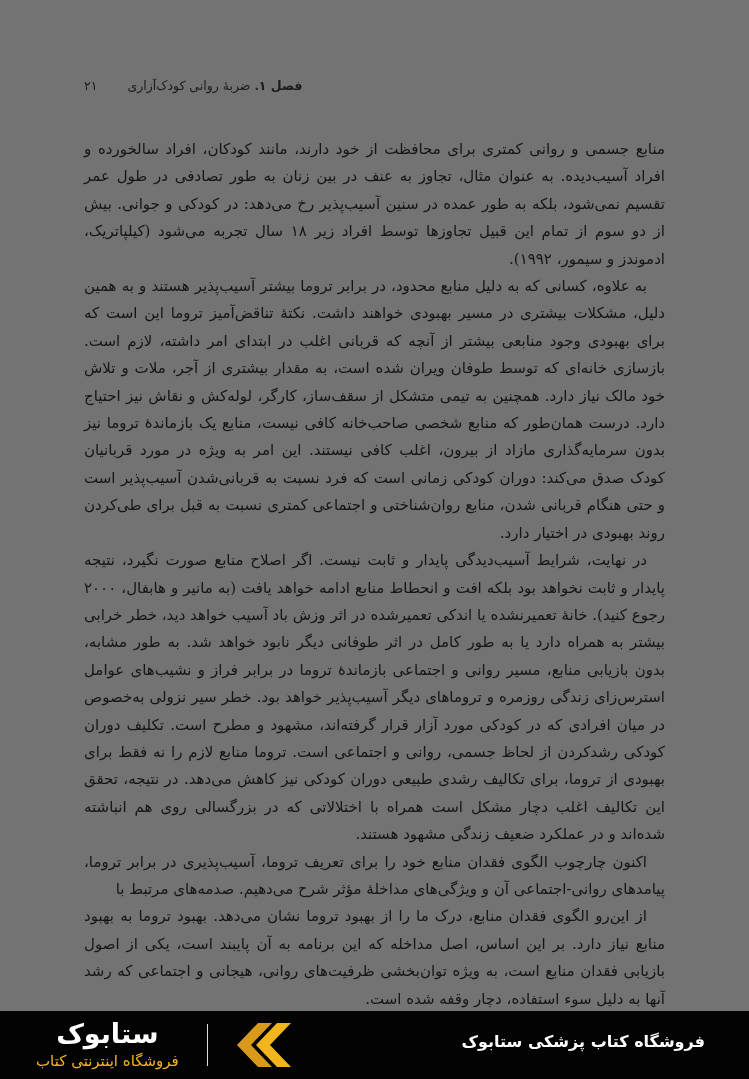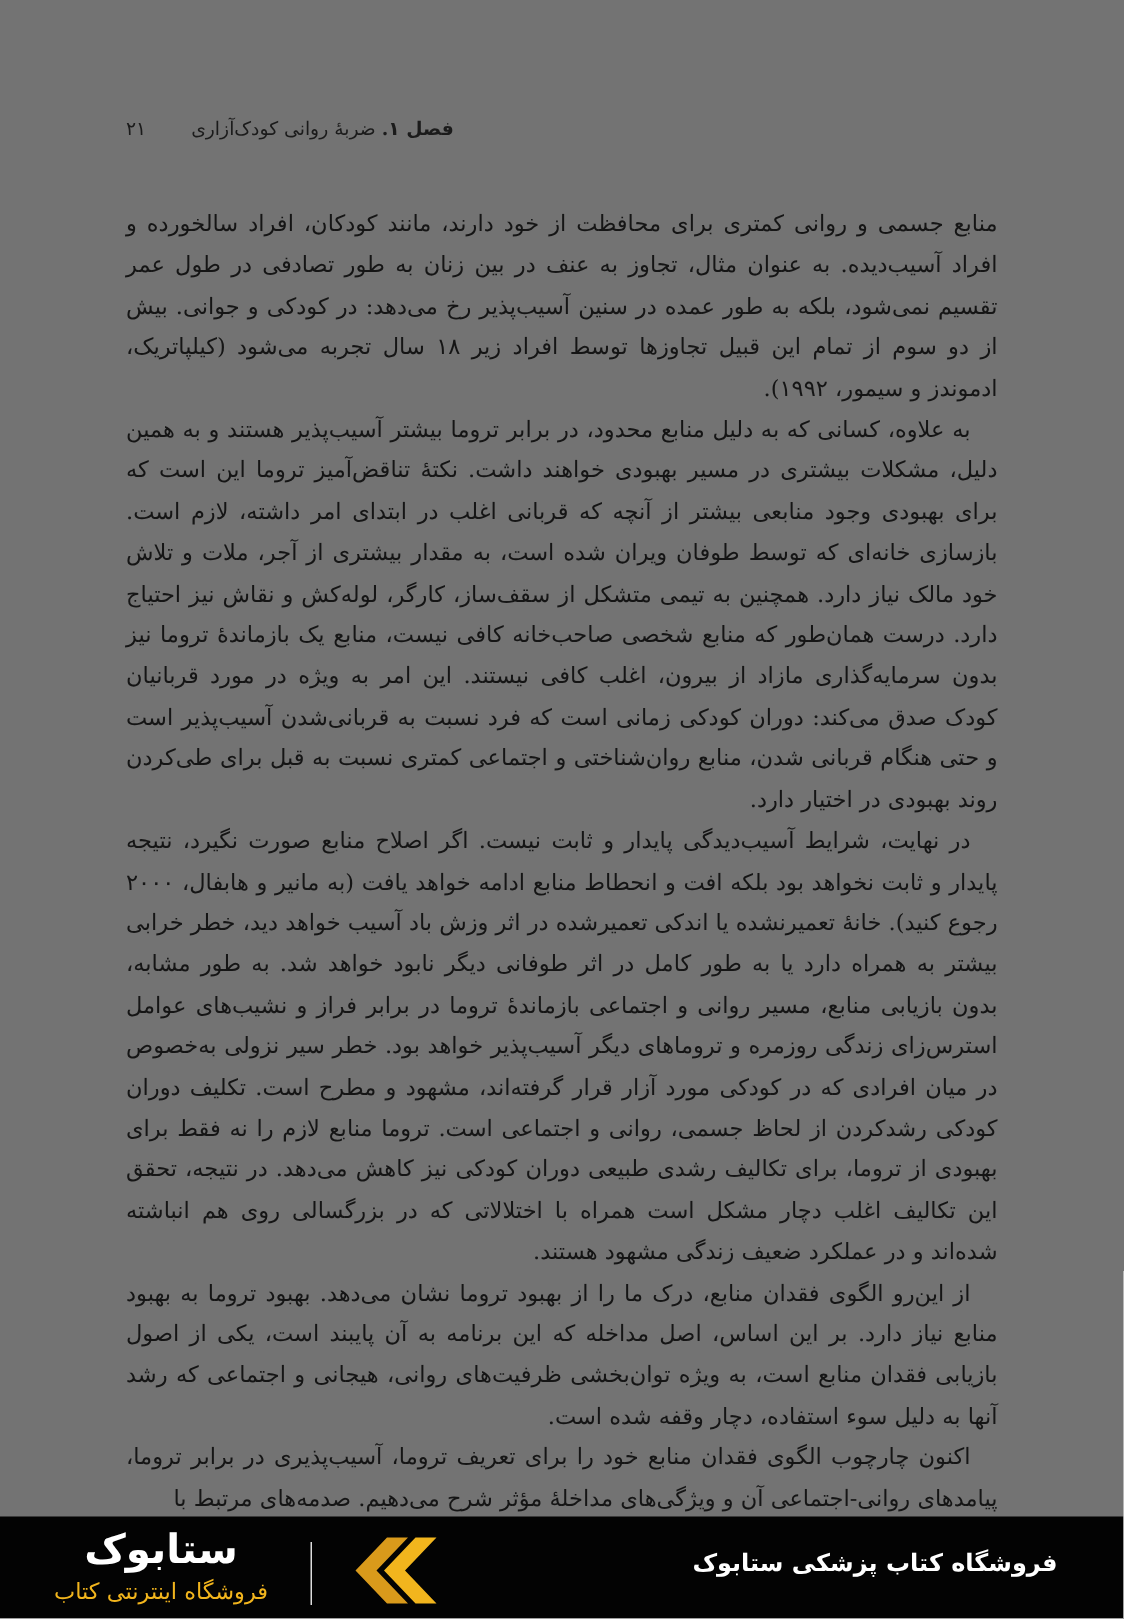--- a/index.html
+++ b/index.html
@@ -31,21 +31,21 @@
   .body-text p { text-indent:18px; margin:0; }
   .body-text p:first-child { text-indent:0; }
 
   
   .footer-bar {
     position:absolute; left:0; bottom:0; width:749px; height:68px;
     background:#030303;
     display:flex; align-items:center; justify-content:space-between;
     padding:0 44px 0 36px;
   }
-  .logo-area { display:flex; align-items:flex-end; gap:28px; }
+  .logo-area { display:flex; align-items:center; gap:28px; }
   .logo-text { text-align:center; }
   .logo-name {
     color:#ffffff; font-size:27px; font-weight:bold;
     font-family:"DejaVu Sans","Liberation Sans",sans-serif;
     line-height:1.05; direction:rtl;
   }
   .logo-sub {
     color:#f2b51d; font-size:15px; margin-top:3px;
     font-family:"DejaVu Sans","Liberation Sans",sans-serif;
     direction:rtl;
@@ -76,22 +76,22 @@
   <div class="page-header">
     <span class="chapter-label">فصل ۱.</span>
     <span class="chapter-title">ضربهٔ روانی کودک‌آزاری</span>
     <span class="page-number">۲۱</span>
   </div>
 
   <div class="body-text">
       <p>منابع جسمی و روانی کمتری برای محافظت از خود دارند، مانند کودکان، افراد سالخورده و افراد آسیب‌دیده. به عنوان مثال، تجاوز به عنف در بین زنان به طور تصادفی در طول عمر تقسیم نمی‌شود، بلکه به طور عمده در سنین آسیب‌پذیر رخ می‌دهد: در کودکی و جوانی. بیش از دو سوم از تمام این قبیل تجاوزها توسط افراد زیر ۱۸ سال تجربه می‌شود (کیلپاتریک، ادموندز و سیمور، ۱۹۹۲).</p>
       <p>به علاوه، کسانی که به دلیل منابع محدود، در برابر تروما بیشتر آسیب‌پذیر هستند و به همین دلیل، مشکلات بیشتری در مسیر بهبودی خواهند داشت. نکتهٔ تناقض‌آمیز تروما این است که برای بهبودی وجود منابعی بیشتر از آنچه که قربانی اغلب در ابتدای امر داشته، لازم است. بازسازی خانه‌ای که توسط طوفان ویران شده است، به مقدار بیشتری از آجر، ملات و تلاش خود مالک نیاز دارد. همچنین به تیمی متشکل از سقف‌ساز، کارگر، لوله‌کش و نقاش نیز احتیاج دارد. درست همان‌طور که منابع شخصی صاحب‌خانه کافی نیست، منابع یک بازماندهٔ تروما نیز بدون سرمایه‌گذاری مازاد از بیرون، اغلب کافی نیستند. این امر به ویژه در مورد قربانیان کودک صدق می‌کند: دوران کودکی زمانی است که فرد نسبت به قربانی‌شدن آسیب‌پذیر است و حتی هنگام قربانی شدن، منابع روان‌شناختی و اجتماعی کمتری نسبت به قبل برای طی‌کردن روند بهبودی در اختیار دارد.</p>
       <p>در نهایت، شرایط آسیب‌دیدگی پایدار و ثابت نیست. اگر اصلاح منابع صورت نگیرد، نتیجه پایدار و ثابت نخواهد بود بلکه افت و انحطاط منابع ادامه خواهد یافت (به مانیر و هابفال، ۲۰۰۰ رجوع کنید). خانهٔ تعمیرنشده یا اندکی تعمیرشده در اثر وزش باد آسیب خواهد دید، خطر خرابی بیشتر به همراه دارد یا به طور کامل در اثر طوفانی دیگر نابود خواهد شد. به طور مشابه، بدون بازیابی منابع، مسیر روانی و اجتماعی بازماندهٔ تروما در برابر فراز و نشیب‌های عوامل استرس‌زای زندگی روزمره و تروماهای دیگر آسیب‌پذیر خواهد بود. خطر سیر نزولی به‌خصوص در میان افرادی که در کودکی مورد آزار قرار گرفته‌اند، مشهود و مطرح است. تکلیف دوران کودکی رشدکردن از لحاظ جسمی، روانی و اجتماعی است. تروما منابع لازم را نه فقط برای بهبودی از تروما، برای تکالیف رشدی طبیعی دوران کودکی نیز کاهش می‌دهد. در نتیجه، تحقق این تکالیف اغلب دچار مشکل است همراه با اختلالاتی که در بزرگسالی روی هم انباشته شده‌اند و در عملکرد ضعیف زندگی مشهود هستند.</p>
+      <p>اکنون چارچوب الگوی فقدان منابع خود را برای تعریف تروما، آسیب‌پذیری در برابر تروما، پیامدهای روانی-اجتماعی آن و ویژگی‌های مداخلهٔ مؤثر شرح می‌دهیم. صدمه‌های مرتبط با</p>
       <p>از این‌رو الگوی فقدان منابع، درک ما را از بهبود تروما نشان می‌دهد. بهبود تروما به بهبود منابع نیاز دارد. بر این اساس، اصل مداخله که این برنامه به آن پایبند است، یکی از اصول بازیابی فقدان منابع است، به ویژه توان‌بخشی ظرفیت‌های روانی، هیجانی و اجتماعی که رشد آنها به دلیل سوء استفاده، دچار وقفه شده است.</p>
-      <p>اکنون چارچوب الگوی فقدان منابع خود را برای تعریف تروما، آسیب‌پذیری در برابر تروما، پیامدهای روانی-اجتماعی آن و ویژگی‌های مداخلهٔ مؤثر شرح می‌دهیم. صدمه‌های مرتبط با</p>
     </div>
 
   <div class="footer-bar">
 
     <div class="logo-area">
       <div class="logo-text">
         <div class="logo-name">ستابوک</div>
         <div class="logo-sub">فروشگاه اینترنتی کتاب</div>
       </div>
       <div class="footer-separator"></div>

